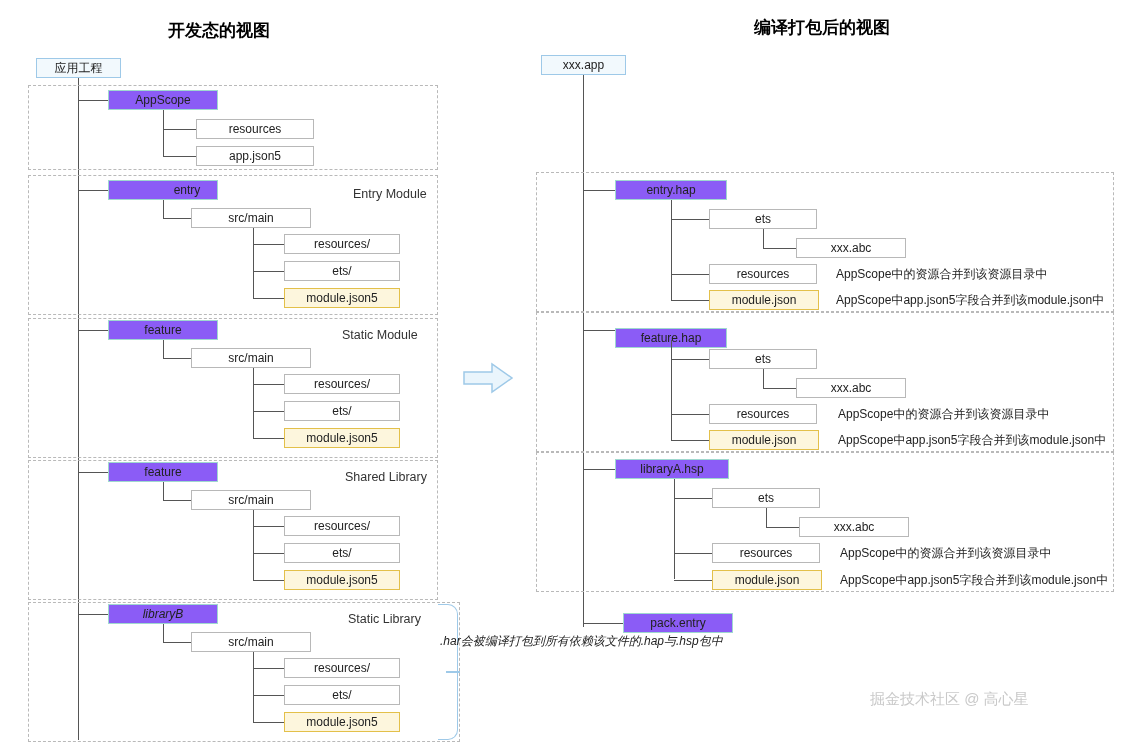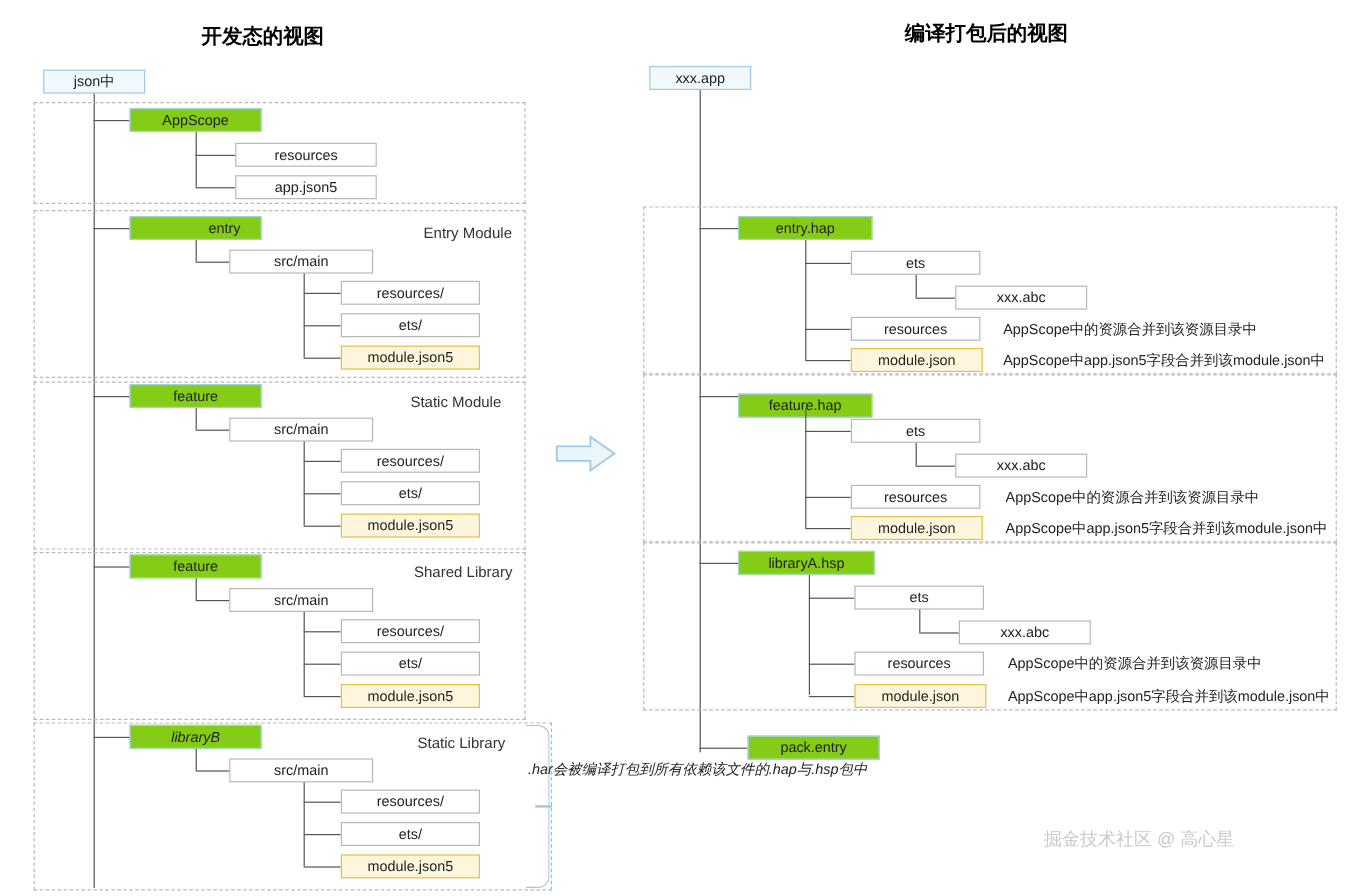--- a/index.html
+++ b/index.html
@@ -8,21 +8,21 @@
     font-family:"Liberation Sans","DejaVu Sans",sans-serif;
     color:#222;position:relative;overflow:hidden;
   }
   .root{position:absolute;left:0;top:0;width:1142px;height:747px;}
   .title{
     position:absolute;font-size:17px;font-weight:bold;color:#000;
     white-space:nowrap;
   }
   .node{
     position:absolute;box-sizing:border-box;
-    border:1px solid #9fd8cf;background:#84cc16;
+    border:1px solid #9fd8cf;background:#8b5cf6;
     height:20px;line-height:18px;text-align:center;
     font-size:12px;color:#222;white-space:nowrap;
   }
   .node.plain{border:1px solid #b8b8b8;background:#ffffff;}
   .node.yellow{border:1px solid #e3c04a;background:#fdf6dd;}
   .node.blue{border:1px solid #9ec9e8;background:#f2f9fd;}
   .dashbox{
     position:absolute;box-sizing:border-box;
     border:1px dashed #b9b9b9;background:transparent;
   }
@@ -46,21 +46,21 @@
   .bracetail{position:absolute;background:#9ec9e8;height:1.5px;}
 </style>
 </head>
 <body>
 
 <div class="root">
 
   <div class="title" style="left:168px;top:19px;">开发态的视图</div>
   <div class="title" style="left:707px;top:16px;margin-left:47px;">编译打包后的视图</div>
 
-  <div class="node blue" style="left:36px;top:58px;width:85px;">json中</div>
+  <div class="node blue" style="left:36px;top:58px;width:85px;">应用工程</div>
 
   <div class="vline" style="left:78px;top:78px;height:662px;"></div>
 
   <div class="dashbox" style="left:28px;top:85px;width:410px;height:85px;"></div>
   <div class="hline" style="left:78px;top:100px;width:30px;"></div>
   <div class="node" style="left:108px;top:90px;width:110px;">AppScope</div>
   <div class="vline" style="left:163px;top:110px;height:46px;"></div>
   <div class="hline" style="left:163px;top:129px;width:33px;"></div>
   <div class="node plain" style="left:196px;top:119px;width:118px;">resources</div>
   <div class="hline" style="left:163px;top:156px;width:33px;"></div>

